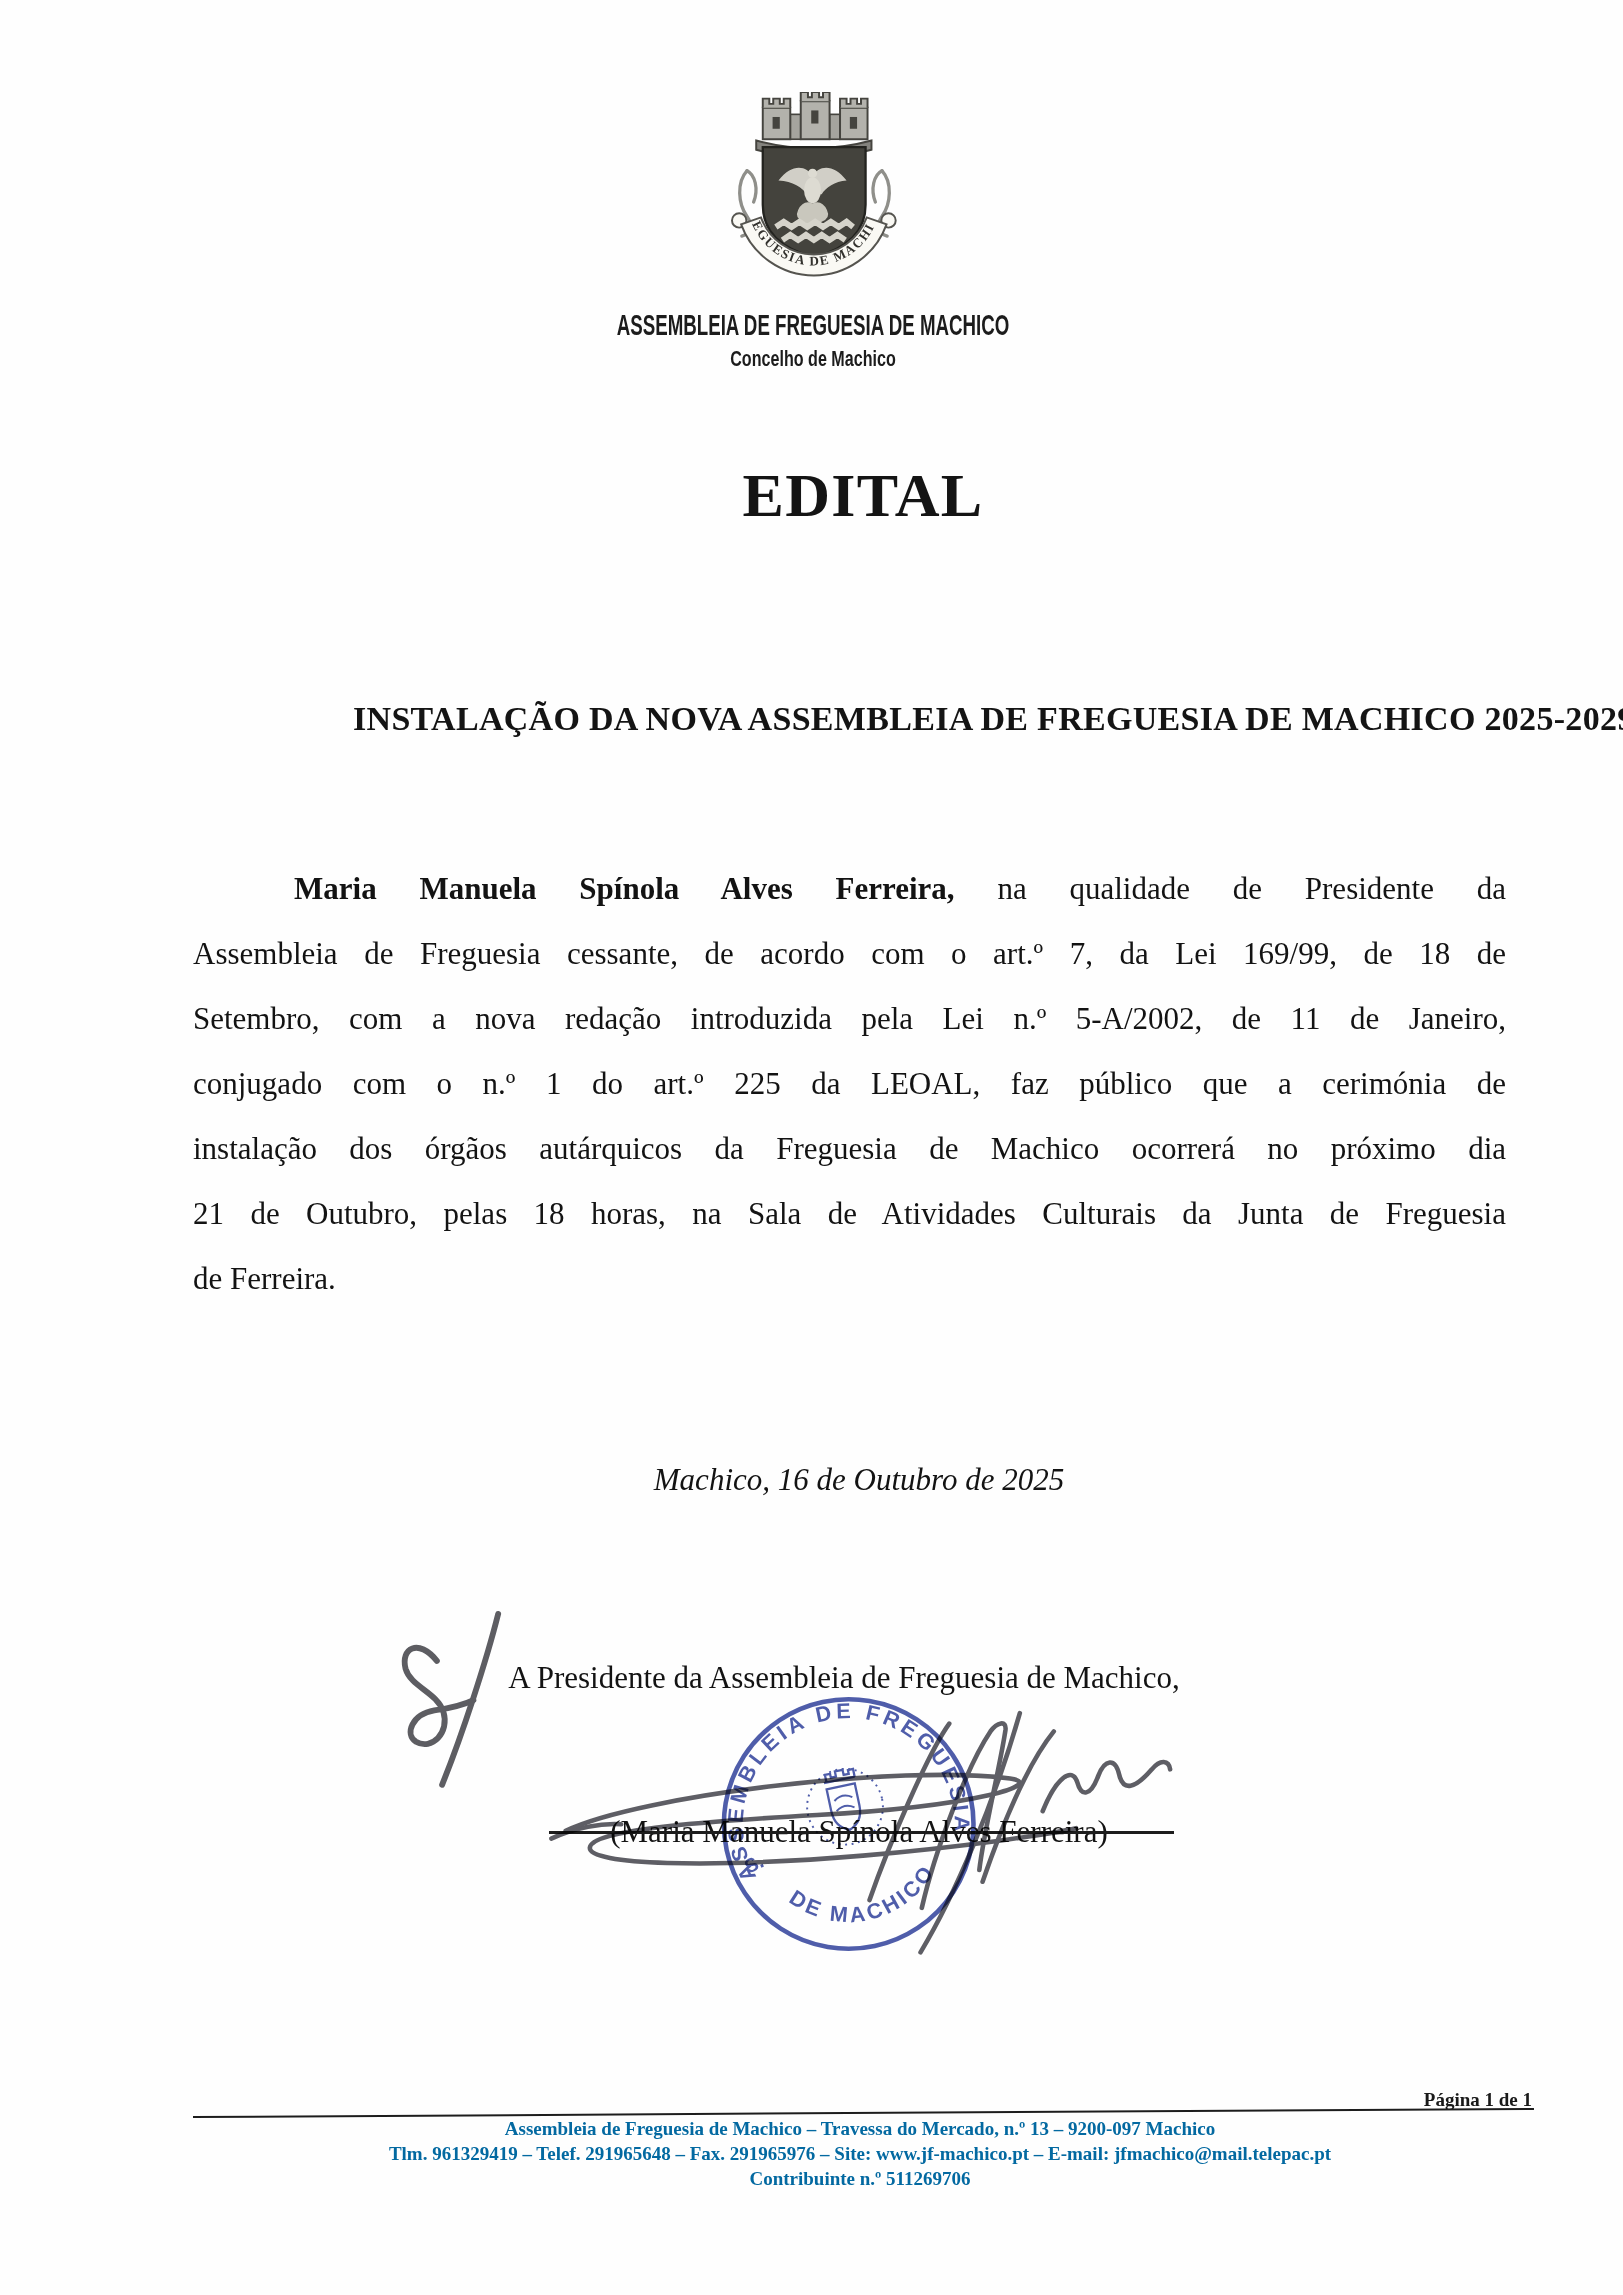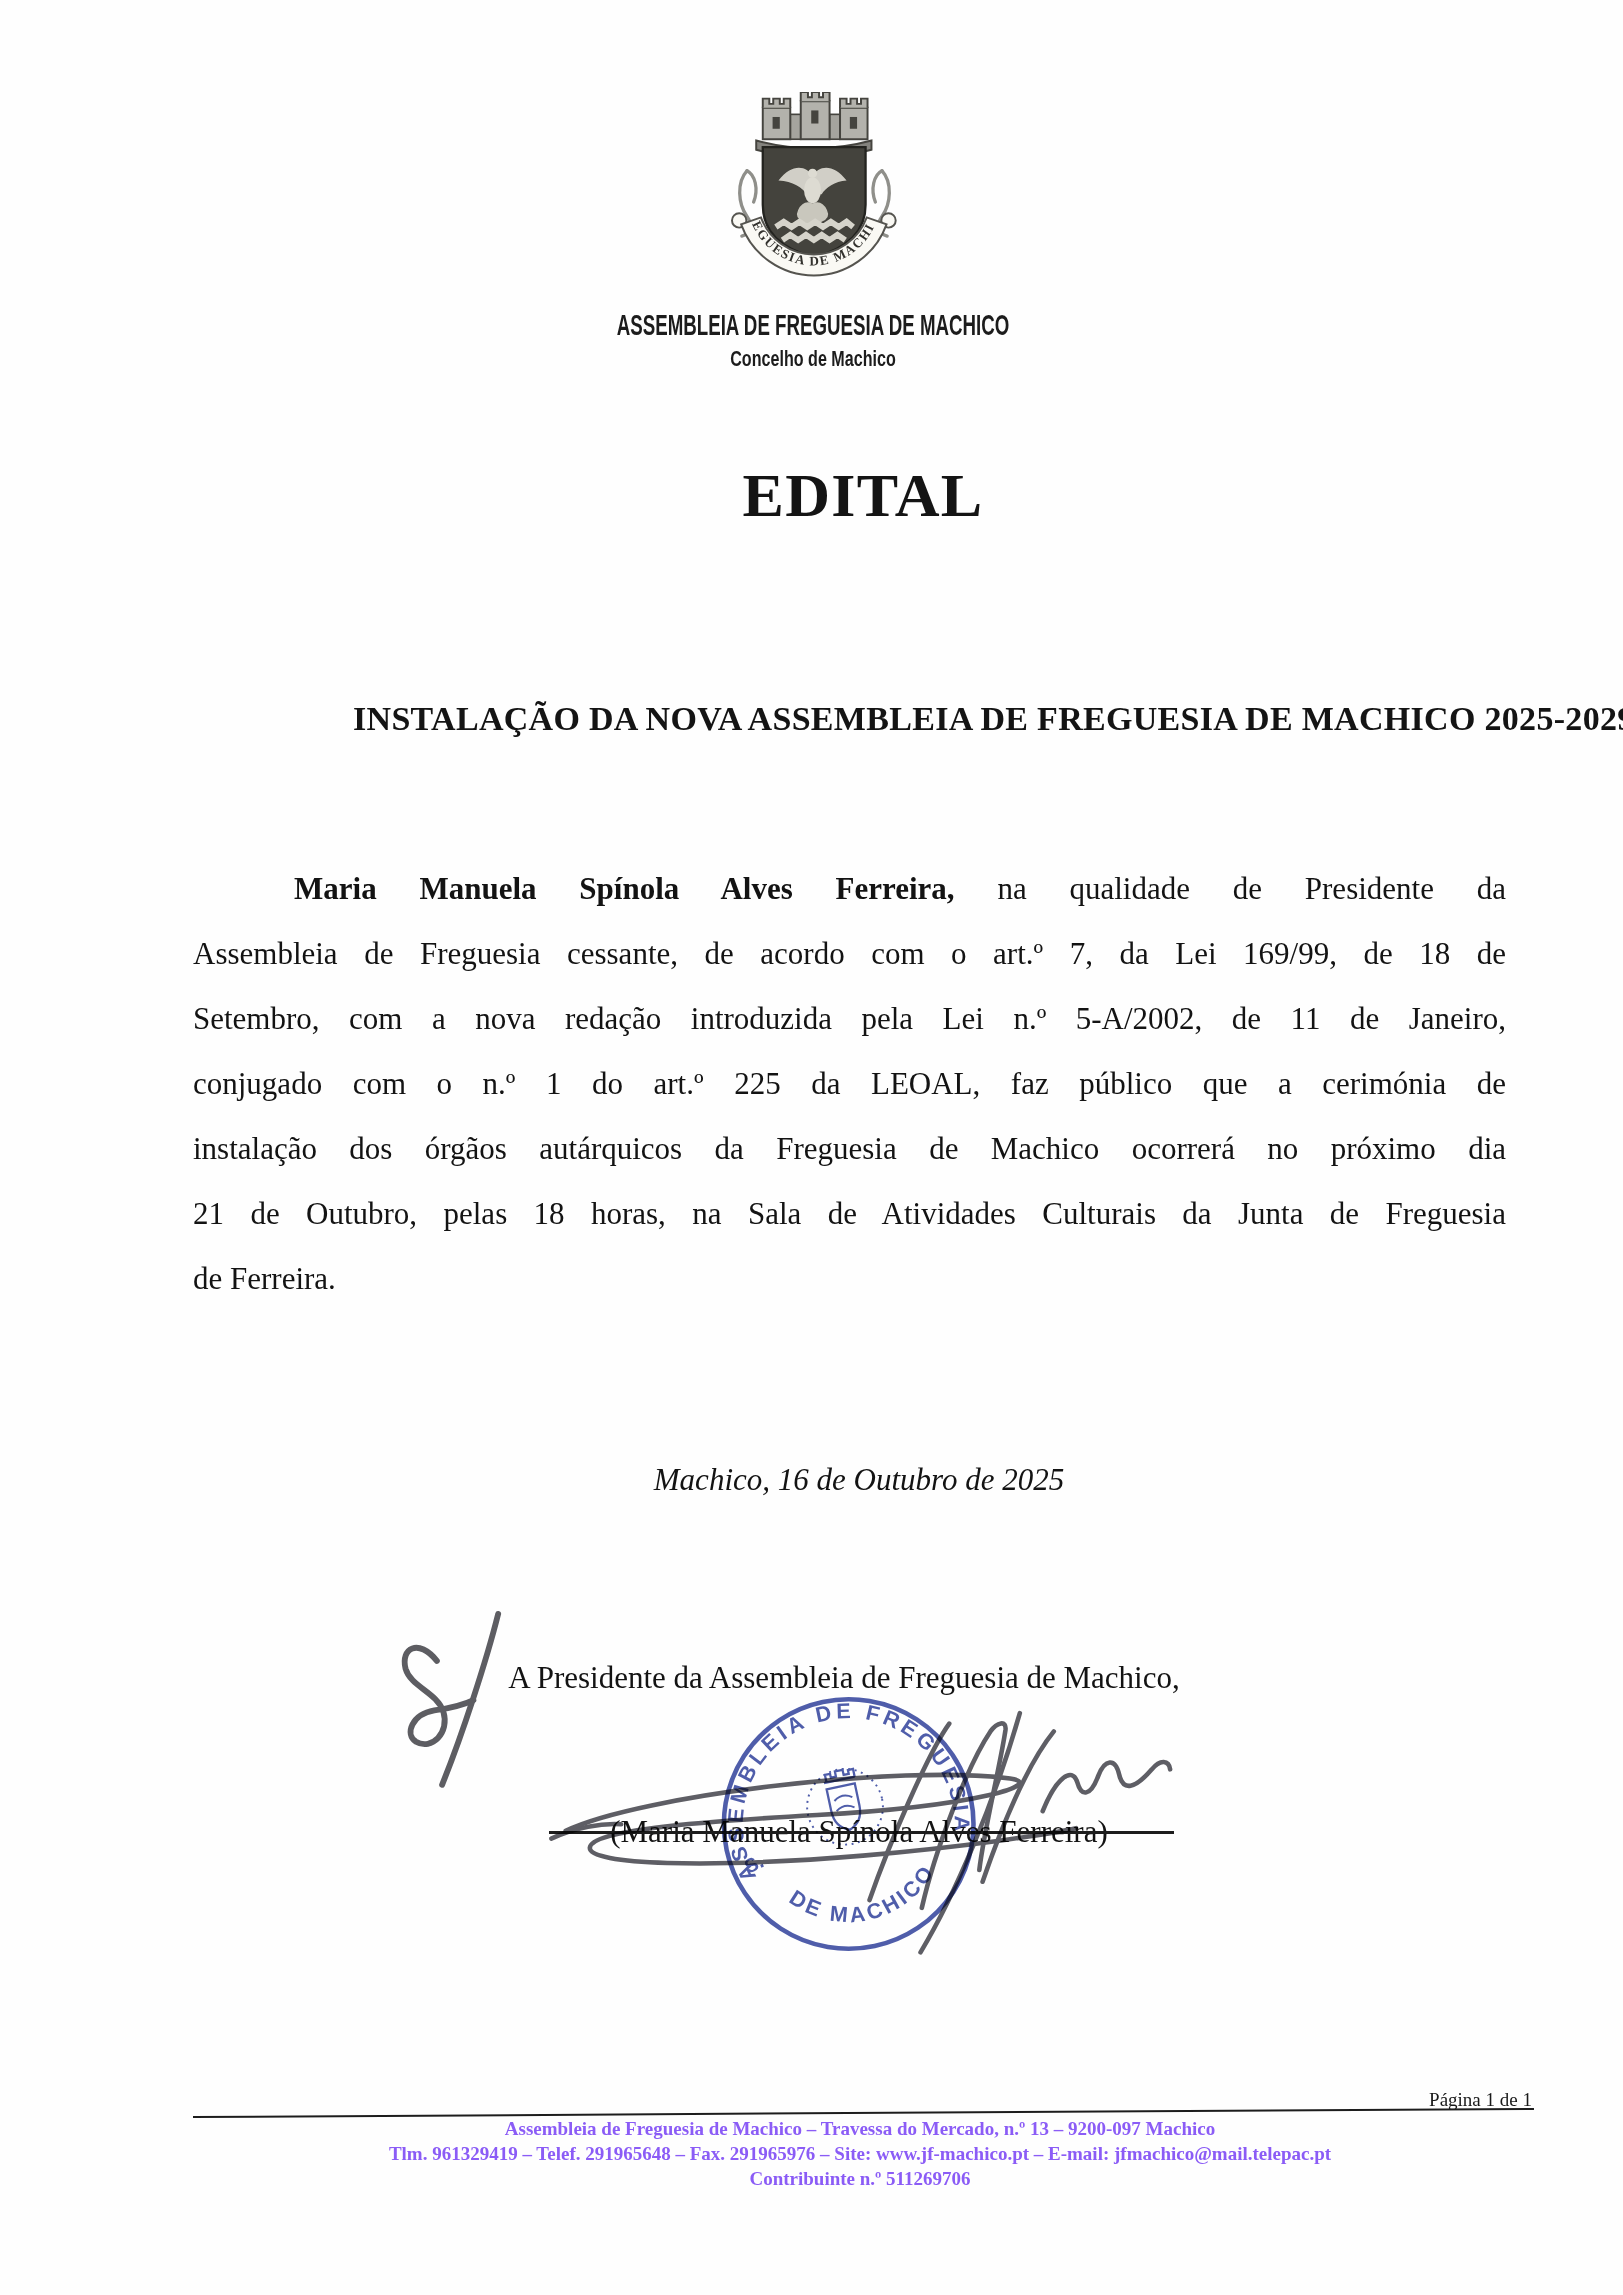--- a/index.html
+++ b/index.html
@@ -57,29 +57,29 @@
     position:absolute;left:549px;top:1831px;width:625px;height:0;
     border-top:3.3px solid #1d1d1d;z-index:4;
   }
   .stamp-svg{position:absolute;left:706px;top:1677px;z-index:5;mix-blend-mode:multiply;}
   .signature-svg{position:absolute;left:536px;top:1687px;z-index:6;mix-blend-mode:multiply;}
   .initials-svg{position:absolute;left:386px;top:1602px;z-index:6;mix-blend-mode:multiply;}
 
   
   .page-indicator{
     position:absolute;right:91px;top:2090px;
-    font-size:19px;font-weight:normal;line-height:1;color:#191919;
+    font-size:19px;font-weight:bold;line-height:1;color:#191919;
   }
   .footer-rule{
     position:absolute;left:193px;top:2112px;width:1341px;height:0;
     border-top:2.6px solid #1d1d1d;transform:rotate(-0.35deg);
   }
   .footer-block{
     position:absolute;left:206px;top:2116px;width:1308px;
-    text-align:center;font-size:19px;font-weight:bold;line-height:25px;color:#8b5cf6;
+    text-align:center;font-size:19px;font-weight:bold;line-height:25px;color:#0369a1;
   }
 </style>
 </head>
 <body>
 
 <div class="page">
 
   <svg class="crest-svg" width="203" height="213" viewBox="0 0 310 325">
     <defs>
       <clipPath id="shieldClip">

